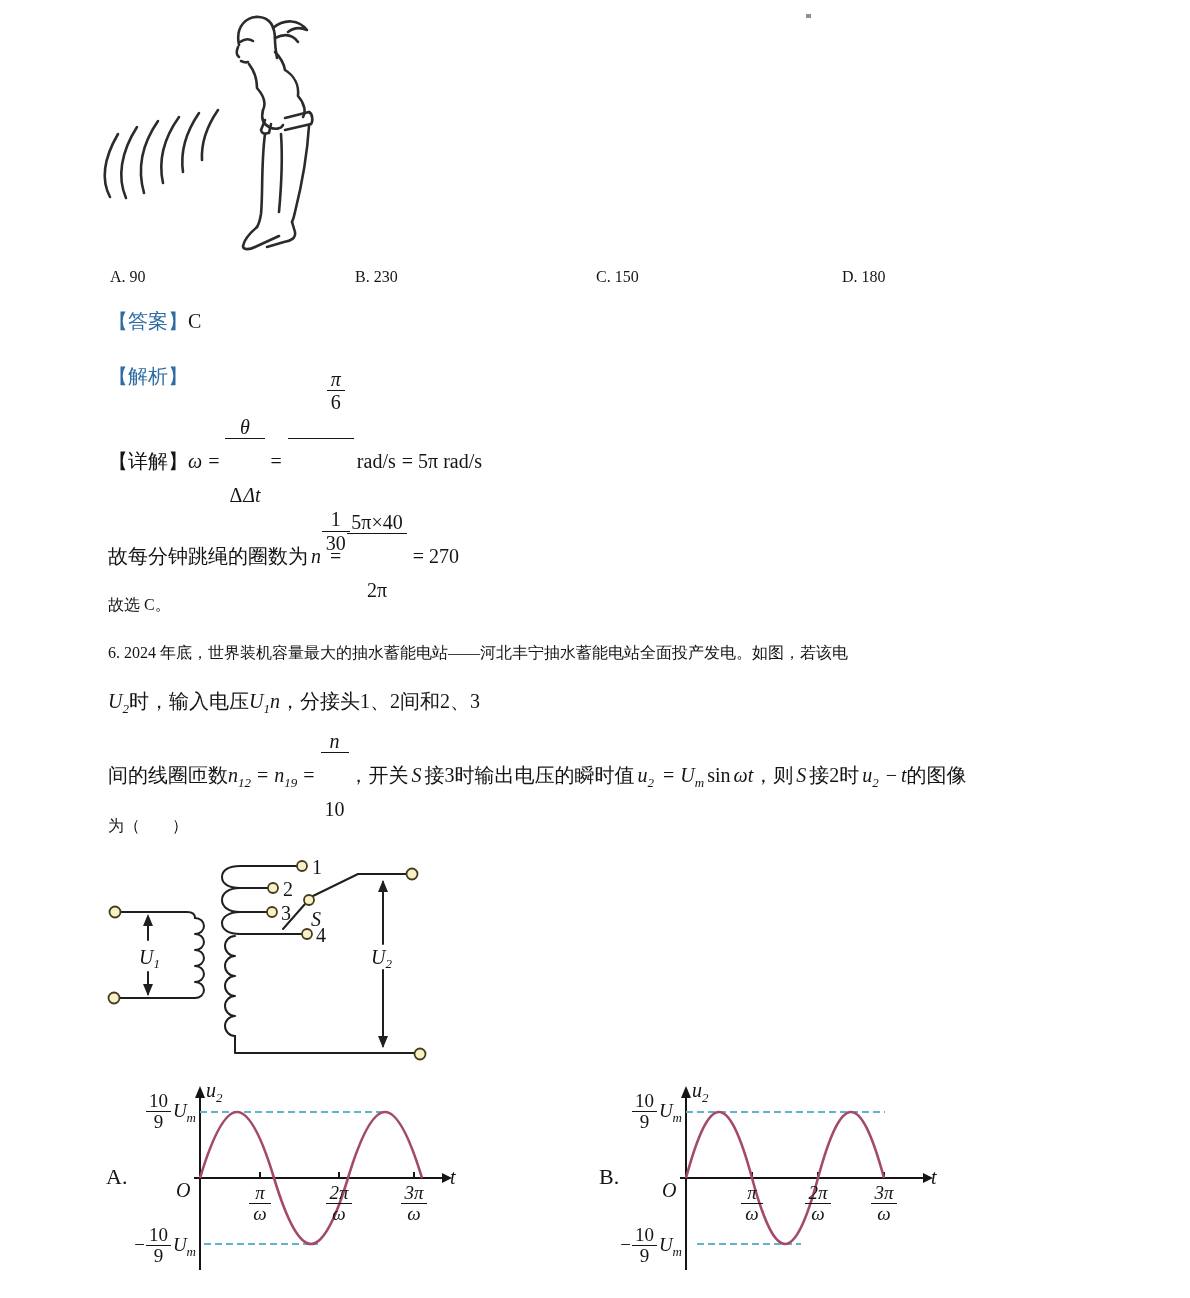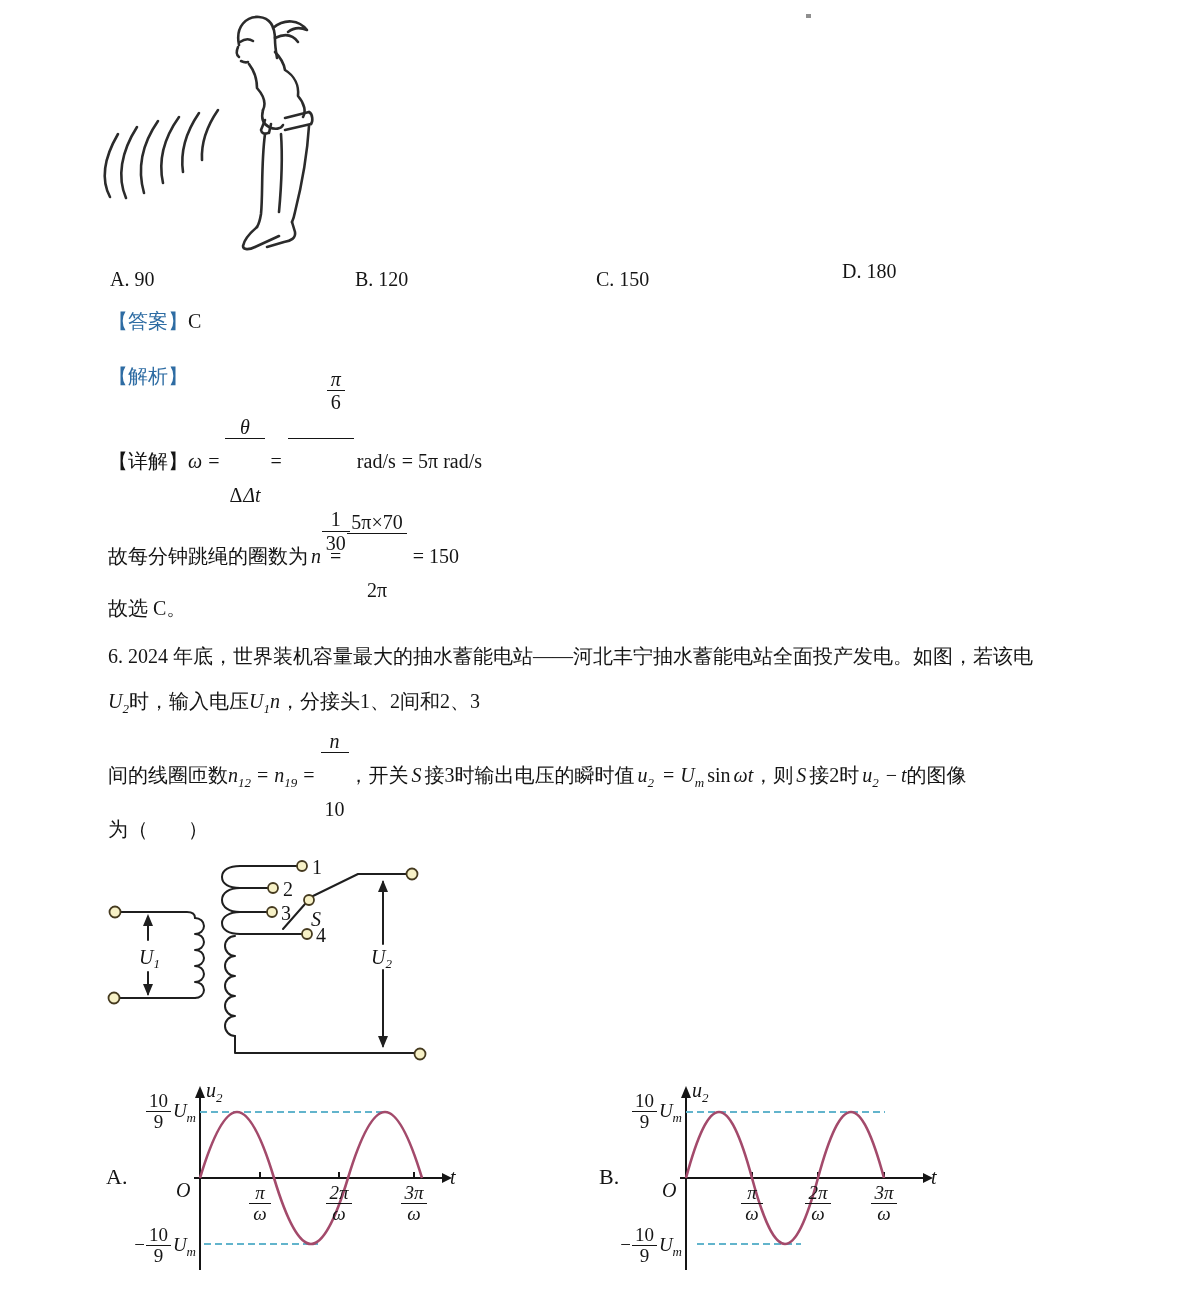--- a/index.html
+++ b/index.html
@@ -3,21 +3,21 @@
 <meta charset="utf-8">
 <style>
   html,body{margin:0;padding:0;}
   body{
     width:1190px;height:1298px;position:relative;background:#ffffff;
     font-family:"Liberation Serif","DejaVu Serif",serif;color:#151515;
     overflow:hidden;
   }
   .abs{position:absolute;}
   .line{position:absolute;display:flex;align-items:center;white-space:pre;font-size:20px;}
-  .cn{font-size:20px;white-space:pre;}
+  .cn{font-size:16px;white-space:pre;}
   .math{font-style:italic;}
   .up{font-style:normal;}
   sub{font-size:13px;line-height:0;}
   .op{margin:0 6px;}
   .sp{margin:16px 3px;}
   .frac{display:inline-block;text-align:center;vertical-align:middle;line-height:1.12;}
   .frac .num{display:block;border-bottom:1.5px solid #151515;padding:0 4px;}
   .frac .den{display:block;padding:0 4px;}
   .blue{color:#2e6ca3;}
   .stray{position:absolute;left:806px;top:14px;width:5px;height:4px;background:#8f8f8f;}
@@ -72,23 +72,23 @@
       <path d="M 180,134 C 176,164 178,194 176,214 C 175,220 174,224 172,227"></path>
       <path d="M 224,126 C 222,158 216,188 210,212 C 209,217 208,220 207,222"></path>
       <path d="M 196,134 C 198,162 196,190 194,212"></path>
       <path d="M 172,227 C 165,233 159,240 158,246 C 158,250 164,250 170,247 L 194,236"></path>
       <path d="M 207,222 L 210,232 C 211,238 206,241 199,242 L 182,247"></path>
     </g>
   </g>
 </svg>
 
 <span class="abs cn" style="left:110px;top:268px">A. 90</span>
-<span class="abs cn" style="left:355px;top:268px">B. 120</span>
+<span class="abs cn" style="left:355px;top:268px">B. 230</span>
 <span class="abs cn" style="left:596px;top:268px">C. 150</span>
-<span class="abs cn" style="left:842px;top:260px">D. 180</span>
+<span class="abs cn" style="left:842px;top:268px">D. 180</span>
 
 <div class="line" style="left:108px;top:308px">
   <span class="blue">【答案】</span><span>C</span>
 </div>
 <div class="line" style="left:108px;top:363px">
   <span class="blue">【解析】</span>
 </div>
 
 <div class="line" style="left:108px;top:399px;height:124px">
   <span>【详解】</span>
@@ -109,24 +109,24 @@
   </span>
   <span class="sp up">rad/s</span>
   <span class="sp up">= 5π rad/s</span>
 </div>
 
 <div class="line" style="left:108px;top:524px;height:64px">
   <span>故每分钟跳绳的圈数为</span>
   <span class="math sp">n</span>
   <span class="op">=</span>
   <span class="frac">
-    <span class="num">5π×70</span>
+    <span class="num">5π×40</span>
     <span class="den">2π</span>
   </span>
-  <span class="op">= 150</span>
+  <span class="op">= 270</span>
 </div>
 
 <span class="abs cn" style="left:108px;top:595px">故选 C。</span>
 
 <span class="abs cn" style="left:108px;top:643px">6. 2024 年底，世界装机容量最大的抽水蓄能电站——河北丰宁抽水蓄能电站全面投产发电。如图，若该电</span>
 
 <div class="line" style="left:108px;top:684px;height:34px">
   <span class="math"><span>U</span><sub>2</sub></span>
   <span>时，输入电压</span>
   <span class="math"><span>U</span><sub>1</sub></span>

